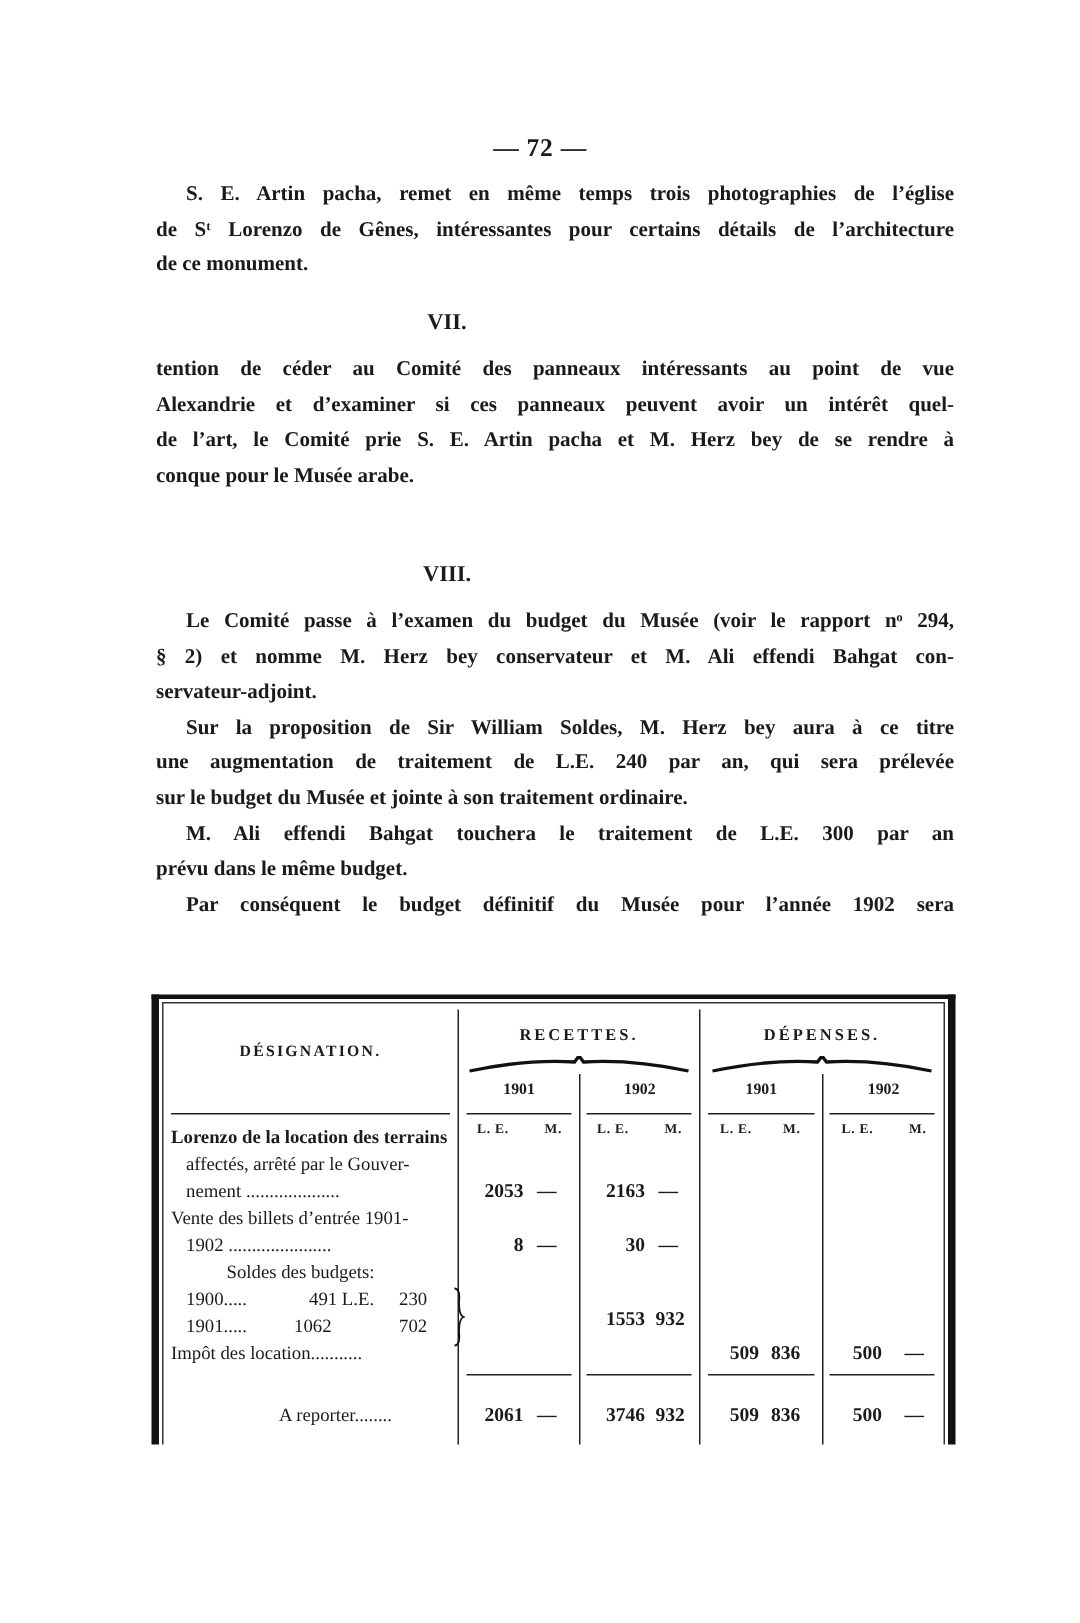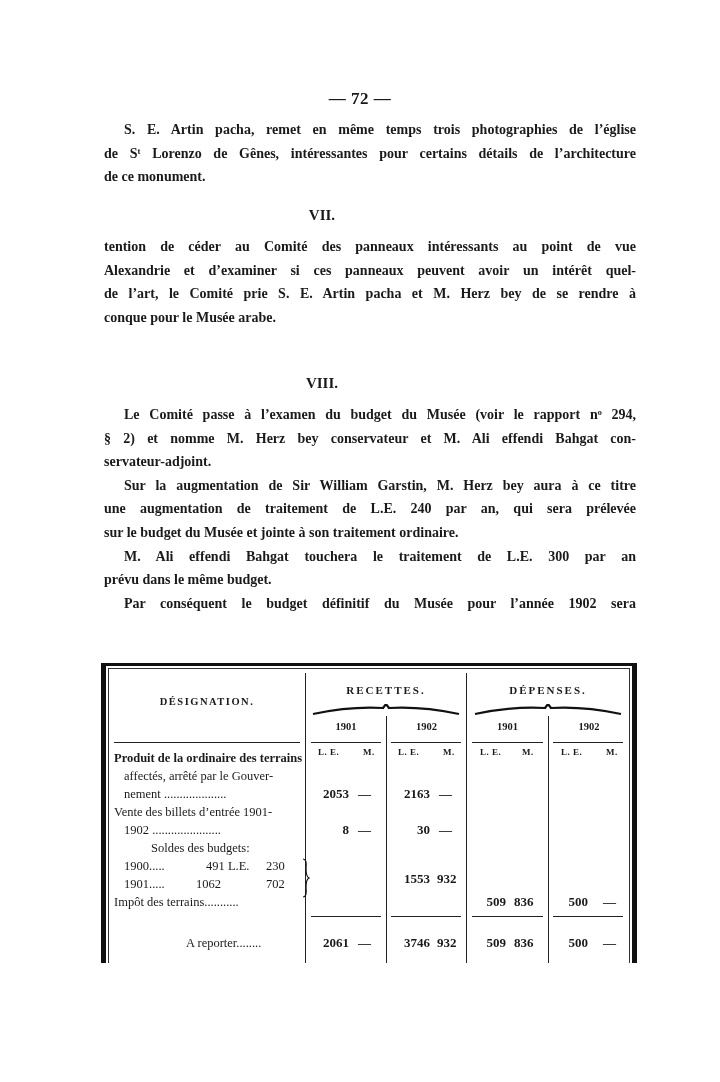--- a/index.html
+++ b/index.html
@@ -14,21 +14,21 @@
     font-family: "Liberation Serif", serif;
   }
   .body-text {
     position: absolute; left: 104px; width: 532px;
     font-family: "Liberation Serif", serif;
     font-size: 14px; line-height: 23.6px; font-weight: bold;
     text-align: justify;
   }
   .section-heading {
     position: absolute; left: 0; width: 596px; text-align: center;
-    font-family: "Liberation Serif", serif; font-weight: bold; font-size: 15px; padding-left: 24px;
+    font-family: "Liberation Serif", serif; font-weight: bold; font-size: 15px;
   }
   .line { display: block; text-align-last: justify; white-space: nowrap; }
   .line.last { text-align-last: left; }
   .line.indent { padding-left: 20px; }
 
   
   .budget-table {
     position: absolute; left: 101px; top: 663px; width: 536px; height: 300px;
     border-left: 5px solid #111; border-right: 5px solid #111; border-top: 3px solid #111;
     box-sizing: border-box;
@@ -72,21 +72,21 @@
   <span class="line">Alexandrie et d’examiner si ces panneaux peuvent avoir un intérêt quel-</span>
   <span class="line">de l’art, le Comité prie S. E. Artin pacha et M. Herz bey de se rendre à</span>
   <span class="line last">conque pour le Musée arabe.</span>
 </div>
 
 <div class="section-heading" style="top:375px;">VIII.</div>
 <div class="body-text" style="top:403px;">
   <span class="line indent">Le Comité passe à l’examen du budget du Musée (voir le rapport nᵒ 294,</span>
   <span class="line">§ 2) et nomme M. Herz bey conservateur et M. Ali effendi Bahgat con-</span>
   <span class="line last">servateur-adjoint.</span>
-  <span class="line indent">Sur la augmentation de Sir William Garstin, M. Herz bey aura à ce titre</span>
+  <span class="line indent">Sur la proposition de Sir William Soldes, M. Herz bey aura à ce titre</span>
   <span class="line">une augmentation de traitement de L.E. 240 par an, qui sera prélevée</span>
   <span class="line last">sur le budget du Musée et jointe à son traitement ordinaire.</span>
   <span class="line indent">M. Ali effendi Bahgat touchera le traitement de L.E. 300 par an</span>
   <span class="line last">prévu dans le même budget.</span>
   <span class="line indent">Par conséquent le budget définitif du Musée pour l’année 1902 sera</span>
 </div>
 
 <div class="budget-table">
   <div class="inner-left"></div>
   <div class="inner-right"></div>
@@ -127,21 +127,21 @@
   <div class="cell unit" style="left:212px; top:81px;">L. E.</div>
   <div class="cell unit" style="left:257px; top:81px;">M.</div>
   <div class="cell unit" style="left:292px; top:81px;">L. E.</div>
   <div class="cell unit" style="left:337px; top:81px;">M.</div>
   <div class="cell unit" style="left:374px; top:81px;">L. E.</div>
   <div class="cell unit" style="left:416px; top:81px;">M.</div>
   <div class="cell unit" style="left:455px; top:81px;">L. E.</div>
   <div class="cell unit" style="left:500px; top:81px;">M.</div>
 
   <div>
-    <div class="cell desc" style="left:8px; top:85px;"><b>Produit de la ordinaire des terrains</b></div>
+    <div class="cell desc" style="left:8px; top:85px;"><b>Lorenzo de la location des terrains</b></div>
     <div class="cell desc" style="left:18px; top:103px;">affectés, arrêté par le Gouver-</div>
     <div class="cell desc" style="left:18px; top:121px;">nement ....................</div>
     <div class="cell num" style="left:205px; top:120px; width:38px; text-align:right;">2053</div>
     <div class="cell num" style="left:252px; top:120px;">—</div>
     <div class="cell num" style="left:284px; top:120px; width:40px; text-align:right;">2163</div>
     <div class="cell num" style="left:333px; top:120px;">—</div>
   </div>
 
   <div>
     <div class="cell desc" style="left:8px; top:139px;">Vente des billets d’entrée 1901-</div>
@@ -163,21 +163,21 @@
     <div class="cell brace" style="left:196px; top:192px;">
       <svg width="8" height="40" viewBox="0 0 8 40">
           <path d="M1 1 Q5 1 4 10 Q4 19 7 20 Q4 21 4 30 Q5 39 1 39" fill="none" stroke="#111" stroke-width="1.2"></path>
         </svg>
     </div>
     <div class="cell num" style="left:284px; top:205px; width:40px; text-align:right;">1553</div>
     <div class="cell num" style="left:331px; top:205px;">932</div>
   </div>
 
   <div>
-    <div class="cell desc" style="left:8px; top:229px;">Impôt des terrains...........</div>
+    <div class="cell desc" style="left:8px; top:229px;">Impôt des location...........</div>
     <div class="cell num" style="left:370px; top:228px; width:30px; text-align:right;">509</div>
     <div class="cell num" style="left:408px; top:228px;">836</div>
     <div class="cell num" style="left:452px; top:228px; width:30px; text-align:right;">500</div>
     <div class="cell num" style="left:497px; top:228px;">—</div>
   </div>
 
   <div class="hline" style="left:205px; top:250px; width:70px;"></div>
   <div class="hline" style="left:285px; top:250px; width:70px;"></div>
   <div class="hline" style="left:366px; top:250px; width:71px;"></div>
   <div class="hline" style="left:447px; top:250px; width:70px;"></div>

